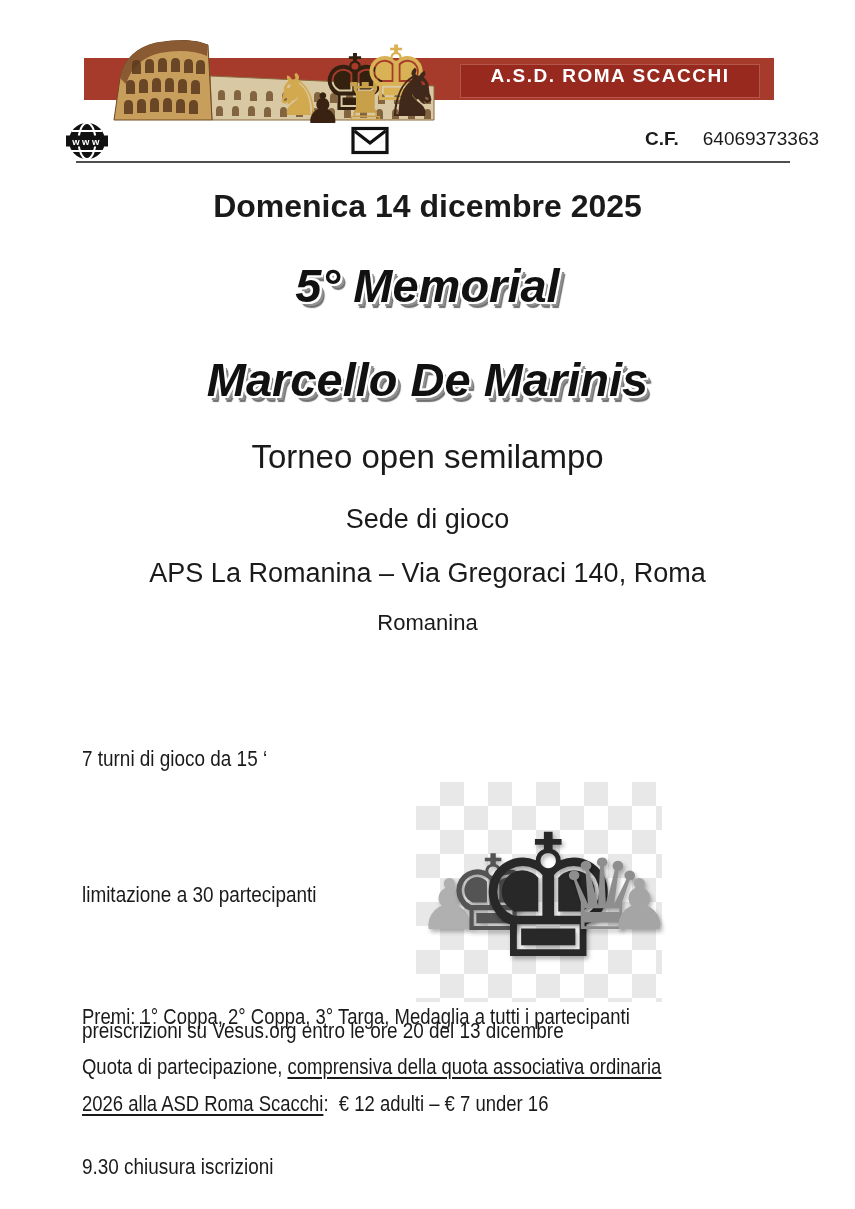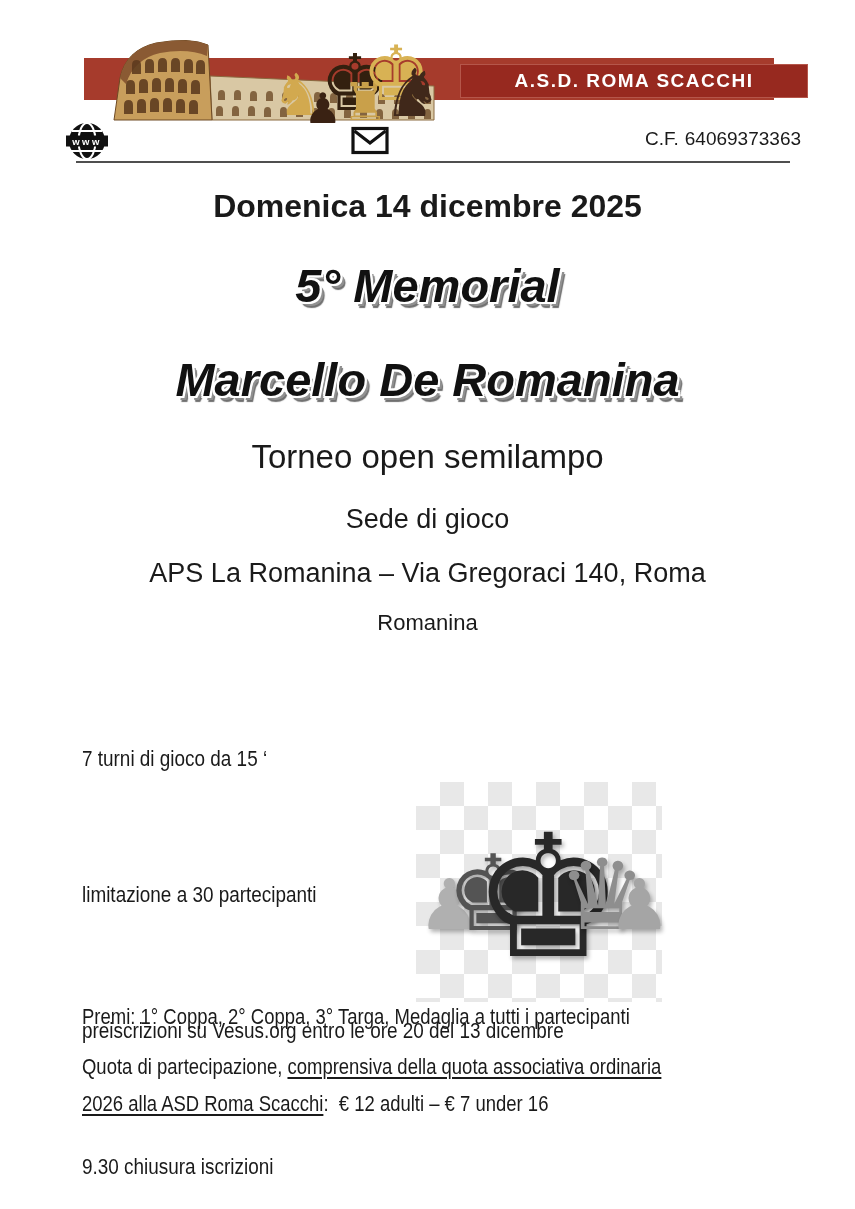--- a/index.html
+++ b/index.html
@@ -7,28 +7,28 @@
     --ink:#1a1a1a; --checker:#e8e8e8;
   }
   *{margin:0;padding:0;box-sizing:border-box}
   html,body{width:855px;height:1209px;background:#fff;overflow:hidden}
   body{position:relative;font-family:"Liberation Sans",sans-serif;color:var(--ink)}
   .abs{position:absolute}
   .centered{left:0;right:0;text-align:center}
 
   
   .red-band{left:84px;top:58px;width:690px;height:42px;background:var(--banner)}
-  .org-badge{left:460px;top:64px;width:348px;height:34px;background:var(--badge);
-    border:1px solid #b5564a;display:flex;align-items:center;justify-content:center}
+  .org-badge{left:460px;top:64px;width:300px;height:34px;background:var(--badge);
+    border:1px solid #b5564a;display:flex;align-items:flex-start;justify-content:center}
   .org-badge span{color:#fff;font-weight:bold;font-size:19px;letter-spacing:1.5px}
   .colosseum{left:108px;top:36px}
   .hdr-piece{line-height:1;user-select:none}
   .contact-row{left:0;top:120px;width:855px;height:44px}
   .contact-item{position:absolute;display:flex;align-items:center;gap:6px;font-size:20px}
-  .cf b{font-weight:normal;margin-right:0}
+  .cf b{font-weight:bold;margin-right:18px}
   .rule{left:76px;top:161px;width:714px;height:0;border-top:2px solid #4f4f4f}
 
   
   .date{top:188px;font-size:32px;font-weight:bold}
   .shadow-title{font-size:47px;font-weight:bold;font-style:italic;color:#111;
     text-shadow:-2px -2px 0 #fff,0 -2px 0 #fff,2px -2px 0 #fff,-2px 0 0 #fff,
       2px 0 0 #fff,-2px 2px 0 #fff,0 2px 0 #fff,2px 2px 0 #fff,
       4px 4px 0 #909090,5px 6px 1px #6f6f6f}
   .title1{top:258px}
   .title2{top:352px}
@@ -154,21 +154,21 @@
   <div class="contact-item cf" style="left:645px;top:8px;font-size:19px">
     <b>C.F.</b>
     <span>64069373363</span>
   </div>
 </div>
 
 <div class="abs rule"></div>
 
 <div class="abs centered date">Domenica 14 dicembre 2025</div>
 <div class="abs centered shadow-title title1">5° Memorial</div>
-<div class="abs centered shadow-title title2">Marcello De Romanina</div>
+<div class="abs centered shadow-title title2">Marcello De Marinis</div>
 <div class="abs centered subtitle">Torneo open semilampo</div>
 <div class="abs centered venue-label">Sede di gioco</div>
 <div class="abs centered venue-address">APS La Romanina – Via Gregoraci 140, Roma</div>
 <div class="abs centered program-heading">Romanina</div>
 
 <div class="abs program-list">
   <div>7 turni di gioco da 15 ‘</div>
   <div>limitazione a 30 partecipanti</div>
   <div>preiscrizioni su Vesus.org entro le ore 20 del 13 dicembre</div>
   <div>9.30 chiusura iscrizioni</div>

